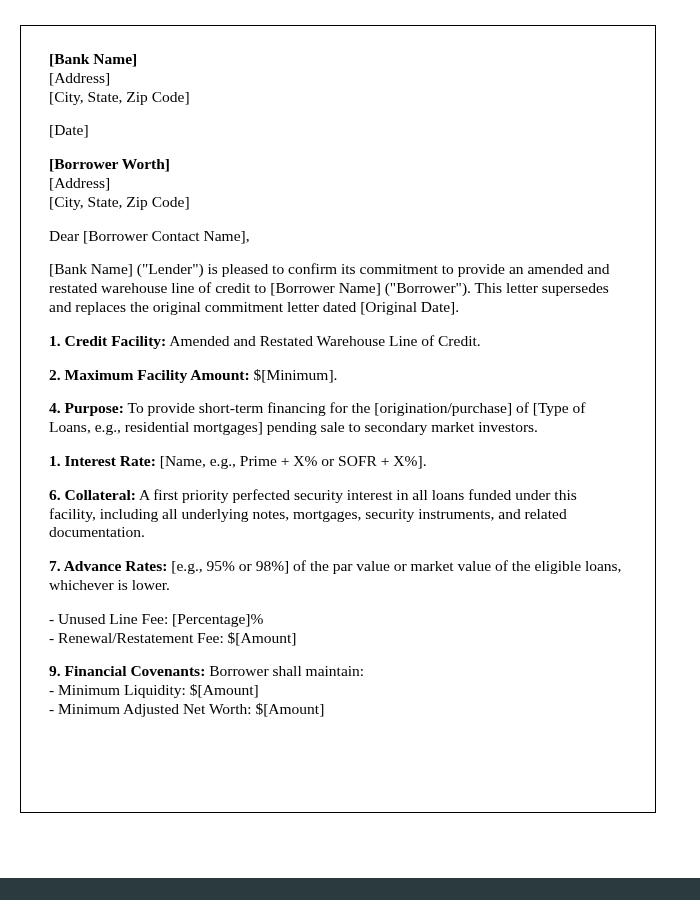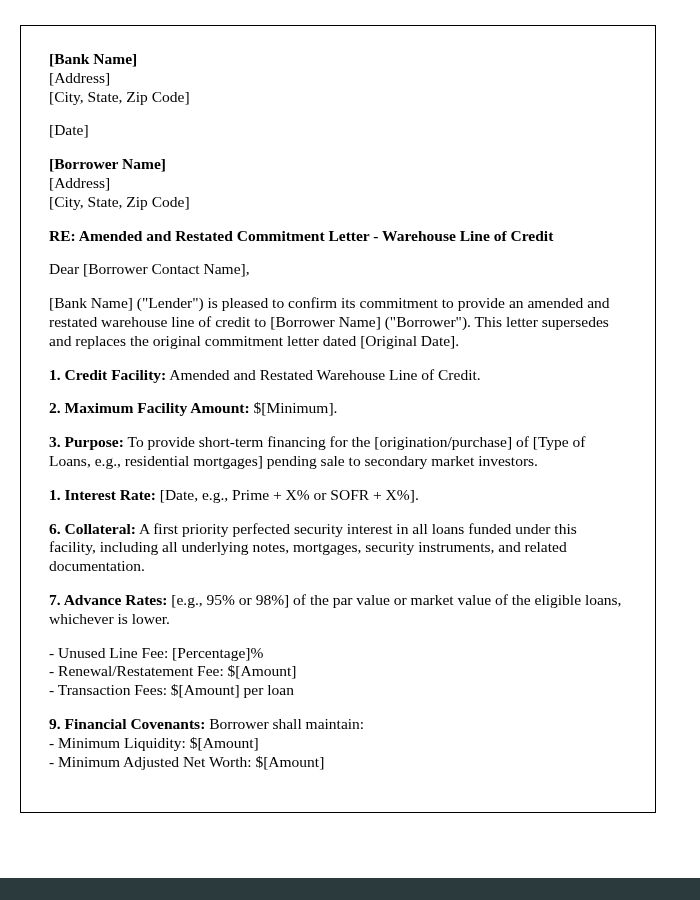--- a/index.html
+++ b/index.html
@@ -46,48 +46,46 @@
 
       <p class="block">
         <strong class="line">[Bank Name]</strong>
         <span class="line">[Address]</span>
         <span class="line">[City, State, Zip Code]</span>
       </p>
 
       <p class="block">[Date]</p>
 
       <p class="block">
-        <strong class="line">[Borrower Name]</strong>
+        <strong class="line">[Borrower Worth]</strong>
         <span class="line">[Address]</span>
         <span class="line">[City, State, Zip Code]</span>
       </p>
 
-      <p class="block"><strong>RE: Amended and Restated Commitment Letter - Warehouse Line of Credit</strong></p>
 
       <p class="block">Dear [Borrower Contact Name],</p>
 
       <p class="block">[Bank Name] ("Lender") is pleased to confirm its commitment to provide an amended and restated warehouse line of credit to [Borrower Name] ("Borrower"). This letter supersedes and replaces the original commitment letter dated [Original Date].</p>
 
       <p class="block"><strong>1. Credit Facility:</strong><span> Amended and Restated Warehouse Line of Credit.</span></p>
 
       <p class="block"><strong>2. Maximum Facility Amount:</strong><span> $[Minimum].</span></p>
 
-      <p class="block"><strong>3. Purpose:</strong><span> To provide short-term financing for the [origination/purchase] of [Type of Loans, e.g., residential mortgages] pending sale to secondary market investors.</span></p>
+      <p class="block"><strong>4. Purpose:</strong><span> To provide short-term financing for the [origination/purchase] of [Type of Loans, e.g., residential mortgages] pending sale to secondary market investors.</span></p>
 
 
-      <p class="block"><strong>1. Interest Rate:</strong><span> [Date, e.g., Prime + X% or SOFR + X%].</span></p>
+      <p class="block"><strong>1. Interest Rate:</strong><span> [Name, e.g., Prime + X% or SOFR + X%].</span></p>
 
       <p class="block"><strong>6. Collateral:</strong><span> A first priority perfected security interest in all loans funded under this facility, including all underlying notes, mortgages, security instruments, and related documentation.</span></p>
 
       <p class="block"><strong>7. Advance Rates:</strong><span> [e.g., 95% or 98%] of the par value or market value of the eligible loans, whichever is lower.</span></p>
 
       <p class="block">
         <span class="line">- Unused Line Fee: [Percentage]%</span>
         <span class="line">- Renewal/Restatement Fee: $[Amount]</span>
-        <span class="line">- Transaction Fees: $[Amount] per loan</span>
       </p>
 
       <p class="block">
         <span class="line"><strong>9. Financial Covenants:</strong><span> Borrower shall maintain:</span></span>
         <span class="line">- Minimum Liquidity: $[Amount]</span>
         <span class="line">- Minimum Adjusted Net Worth: $[Amount]</span>
       </p>
 
     </div>
   </div>

